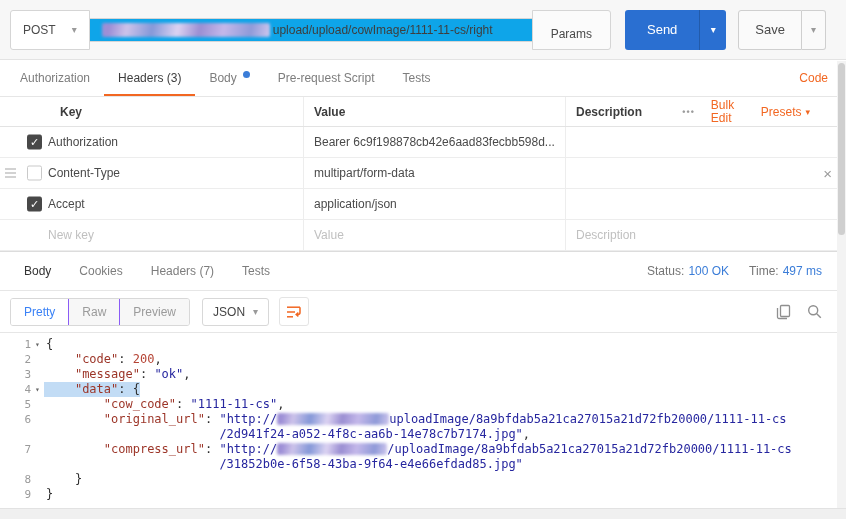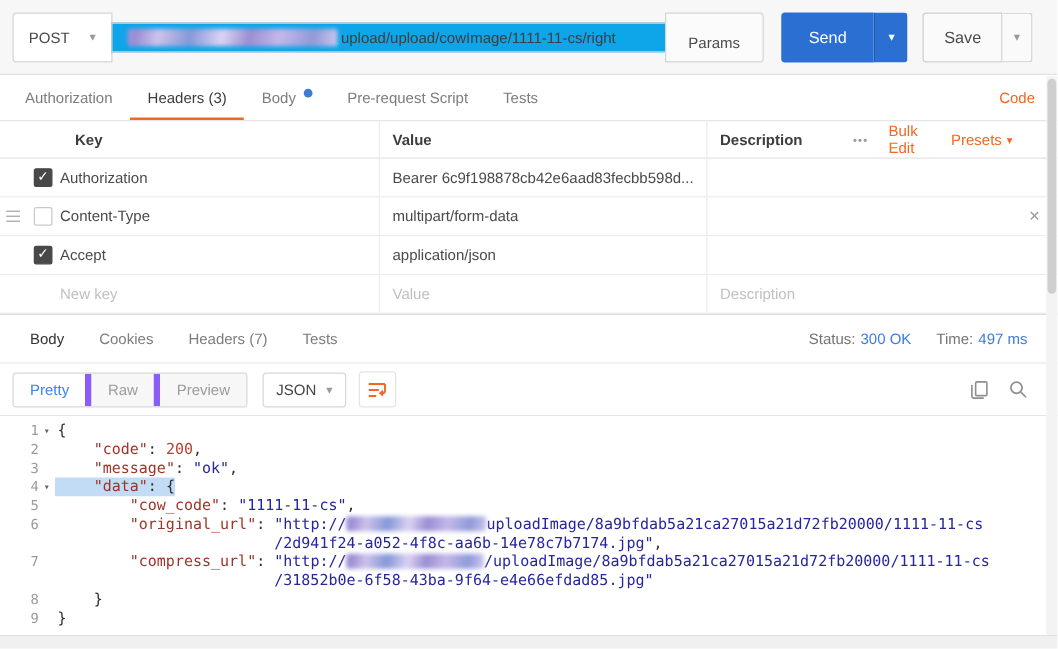--- a/index.html
+++ b/index.html
@@ -63,21 +63,21 @@
 
   
   .resp-tabs{height:40px;display:flex;align-items:center;padding:0 10px;background:#fff;border-top:1px solid #dcdcdc;border-bottom:1px solid #e6e6e6;}
   .resp-tab{padding:0 14px;color:#7d7d7d;cursor:pointer;}
   .resp-tab.active{color:#333;}
   .meta{margin-left:auto;display:flex;gap:20px;padding-right:14px;color:#757575;}
   .meta b{font-weight:normal;color:var(--info-blue);margin-left:4px;}
 
   .resp-toolbar{height:42px;display:flex;align-items:center;padding:0 10px;background:#fff;border-bottom:1px solid #e6e6e6;}
   .segmented{display:flex;border:1px solid #d8d8d8;border-radius:3px;overflow:hidden;}
-  .seg{padding:6px 13px;color:#9b9b9b;background:#f7f7f7;border-left:5px solid #8b5cf6;cursor:pointer;}
+  .seg{padding:6px 13px;color:#9b9b9b;background:#f7f7f7;border-left:1px solid #8b5cf6;cursor:pointer;}
   .seg:first-child{border-left:none;}
   .seg.active{background:#fff;color:#3b82f6;}
   .lang-select{margin-left:12px;border:1px solid #d8d8d8;border-radius:3px;padding:6px 10px;display:flex;gap:8px;align-items:center;color:#444;background:#fff;cursor:pointer;}
   .wrap-btn{margin-left:10px;width:30px;height:29px;border:1px solid #e4e4e4;border-radius:3px;display:flex;align-items:center;justify-content:center;background:#fff;cursor:pointer;}
   .tool-icons{margin-left:auto;display:flex;gap:16px;align-items:center;padding-right:14px;}
   .tool-icons span{cursor:pointer;display:flex;}
 
   
   .code-area{background:#fff;padding-top:4px;height:169px;overflow:hidden;}
   .cline{display:flex;font-family:"DejaVu Sans Mono",monospace;font-size:12px;line-height:15px;white-space:pre;}
@@ -196,21 +196,21 @@
 
   <div>
     <div class="resp-tabs">
       <div id="resp-tabs-list" style="display:flex;align-items:center;">
           <div class="resp-tab active">Body</div>
           <div class="resp-tab">Cookies</div>
           <div class="resp-tab">Headers (7)</div>
           <div class="resp-tab">Tests</div>
         </div>
       <div class="meta">
-        <span><span>Status:</span><b>300 OK</b></span>
+        <span><span>Status:</span><b>100 OK</b></span>
         <span><span>Time:</span><b>497 ms</b></span>
       </div>
     </div>
 
     <div class="resp-toolbar">
       <div class="segmented" id="view-modes">
           <div class="seg active">Pretty</div>
           <div class="seg">Raw</div>
           <div class="seg">Preview</div>
         </div>

